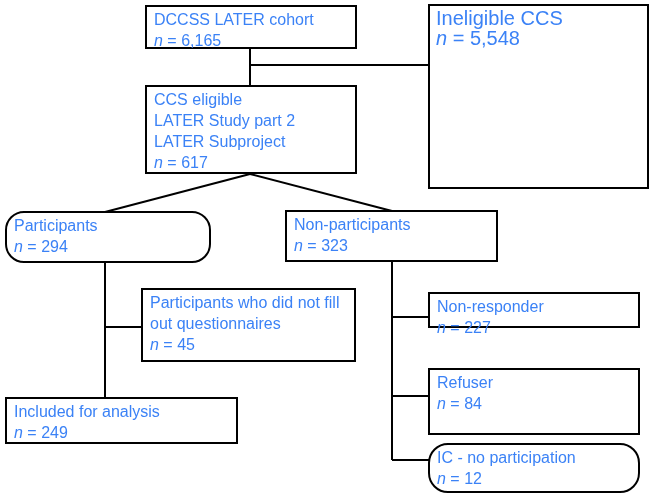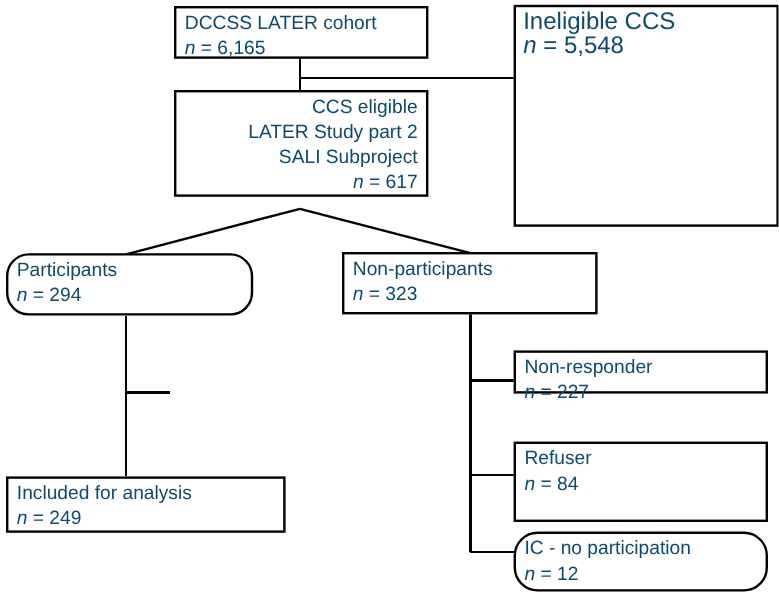--- a/index.html
+++ b/index.html
@@ -4,39 +4,39 @@
 <style>
   html, body { margin: 0; padding: 0; background: #ffffff; }
   .canvas {
     position: relative;
     width: 649px;
     height: 496px;
     background: #ffffff;
     font-family: "Liberation Sans", sans-serif;
     font-size: 16px;
     line-height: 21px;
-    color: #0c4a6e;
+    color: #3b82f6;
     overflow: hidden;
   }
   .connectors {
     position: absolute;
     left: 0; top: 0;
     width: 649px; height: 496px;
   }
   .box {
     position: absolute;
     border: 2px solid #000000;
     background: #ffffff;
     box-sizing: border-box;
     padding: 2px 7px;
   }
   .box .line { white-space: normal; }
   .b-cohort        { left:145px; top:5px;   width:212px; height:44px; }
   .b-ineligible    { left:428px; top:4px;   width:221px; height:185px; font-size:20px; line-height:20.3px; padding:2px 6px; }
-  .b-eligible      { left:145px; top:75px;  width:212px; height:89px;text-align:right; }
+  .b-eligible      { left:145px; top:85px;  width:212px; height:89px; }
   .b-participants  { left:5px;   top:211px; width:206px; height:52px;border-radius:19px; }
   .b-nonparticipants { left:285px; top:210px; width:213px; height:52px; }
   .b-questionnaires  { left:141px; top:288px; width:215px; height:74px; }
   .b-included      { left:5px;   top:397px; width:233px; height:47px; }
   .b-nonresponder  { left:428px; top:292px; width:212px; height:36px; }
   .b-refuser       { left:428px; top:368px; width:212px; height:67px; }
   .b-ic            { left:428px; top:443px; width:212px; height:50px;border-radius:20px; }
 </style>
 </head>
 <body>
@@ -62,30 +62,34 @@
       <div class="line">DCCSS LATER cohort</div>
       <div class="line"><i>n</i> = 6,165</div>
     </div>
   <div class="box b-ineligible">
       <div class="line">Ineligible CCS</div>
       <div class="line"><i>n</i> = 5,548</div>
     </div>
   <div class="box b-eligible">
       <div class="line">CCS eligible</div>
       <div class="line">LATER Study part 2</div>
-      <div class="line">SALI Subproject</div>
+      <div class="line">LATER Subproject</div>
       <div class="line"><i>n</i> = 617</div>
     </div>
   <div class="box b-participants">
       <div class="line">Participants</div>
       <div class="line"><i>n</i> = 294</div>
     </div>
   <div class="box b-nonparticipants">
       <div class="line">Non-participants</div>
       <div class="line"><i>n</i> = 323</div>
+    </div>
+  <div class="box b-questionnaires">
+      <div class="line">Participants who did not fill out questionnaires</div>
+      <div class="line"><i>n</i> = 45</div>
     </div>
   <div class="box b-included">
       <div class="line">Included for analysis</div>
       <div class="line"><i>n</i> = 249</div>
     </div>
   <div class="box b-nonresponder">
       <div class="line">Non-responder</div>
       <div class="line"><i>n</i> = 227</div>
     </div>
   <div class="box b-refuser">

